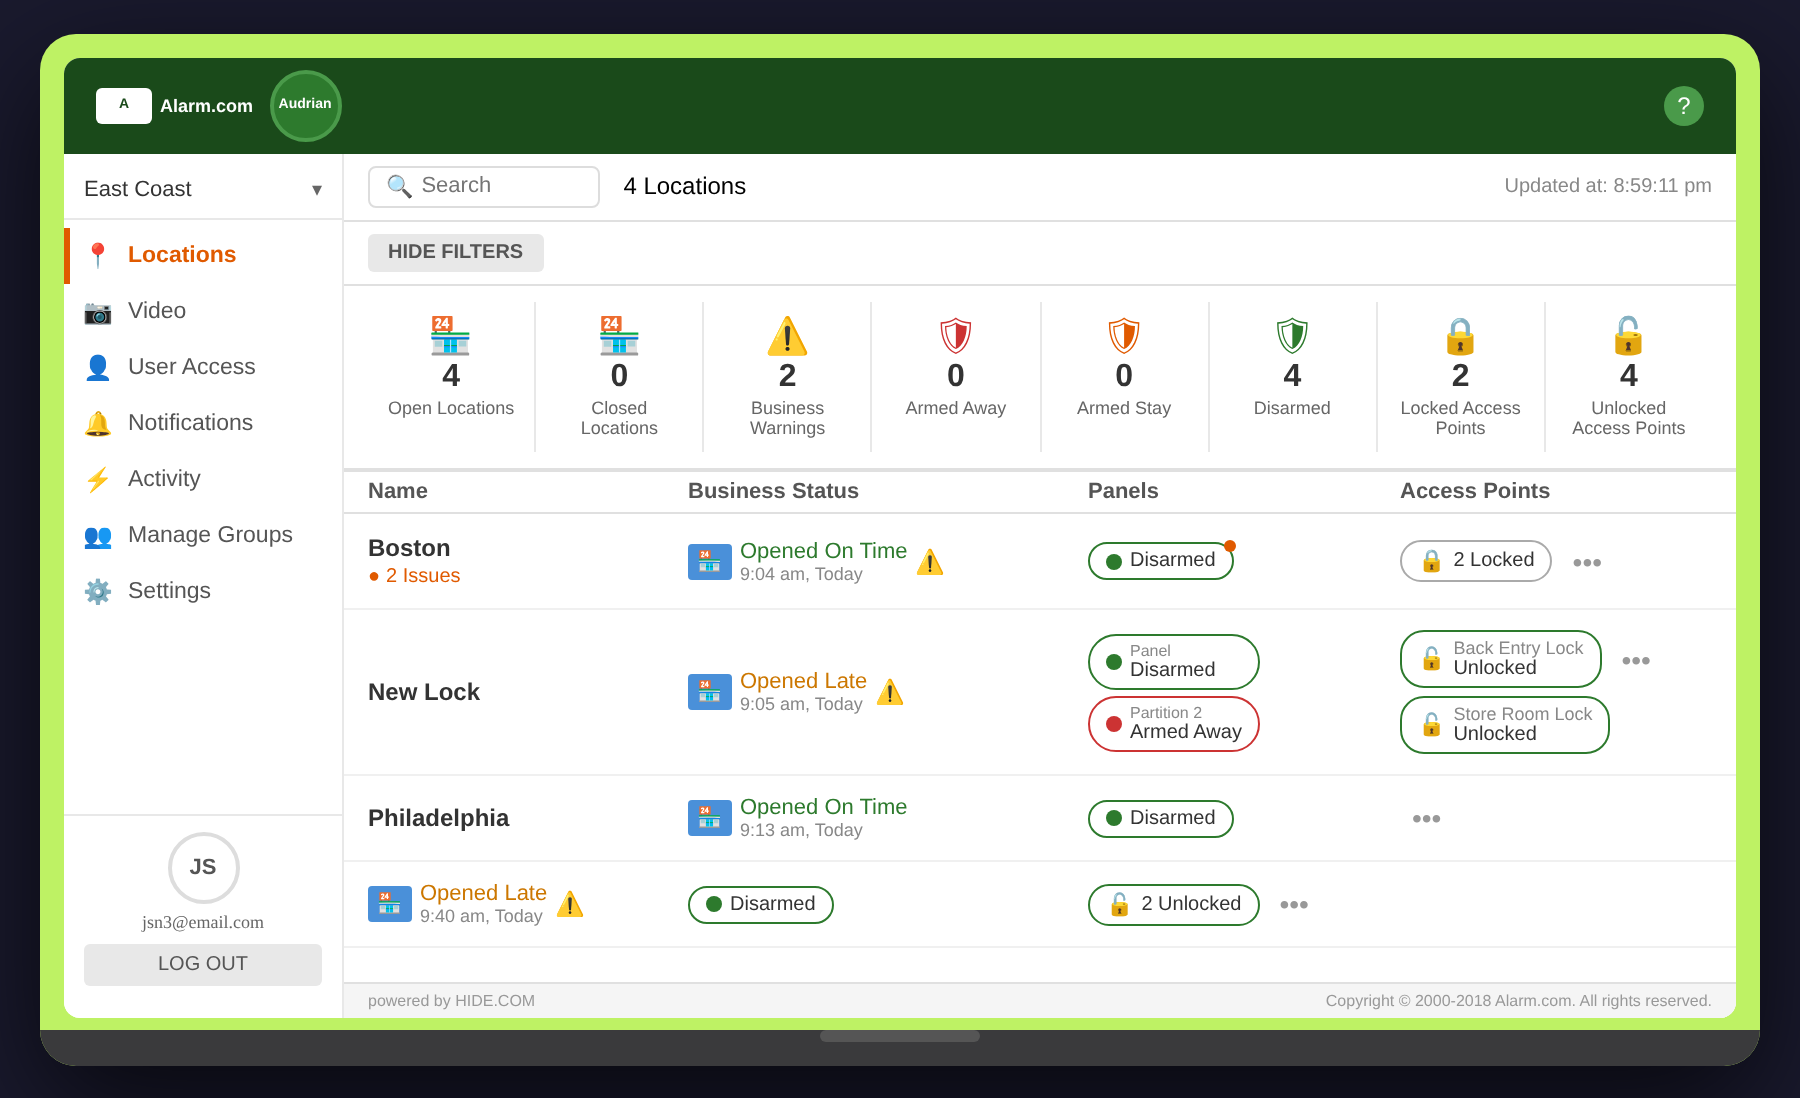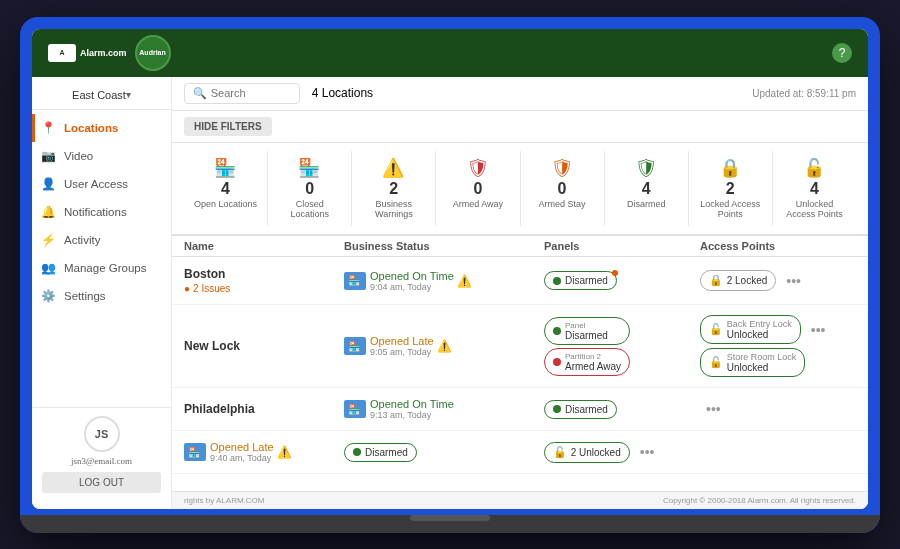--- a/index.html
+++ b/index.html
@@ -7,21 +7,21 @@
       background: #1a1a2e;
       display: flex;
       align-items: center;
       justify-content: center;
       min-height: 100vh;
       font-family: -apple-system, BlinkMacSystemFont, 'Segoe UI', Arial, sans-serif;
     }
 
     .laptop-outer {
       width: 860px;
-      background: #1d4ed8;
+      background: #bef264;
       border-radius: 18px;
       padding: 12px 12px 0 12px;
       box-shadow: 0 20px 60px rgba(0,0,0,0.7);
       position: relative;
     }
     .laptop-screen {
       background: #fff;
       border-radius: 8px;
       overflow: hidden;
       position: relative;
@@ -124,21 +124,21 @@
       width: 140px;
       background: #fff;
       border-right: 1px solid #e8e8e8;
       display: flex;
       flex-direction: column;
       padding: 8px 0;
     }
     .sidebar-header {
       display: flex;
       align-items: center;
-      justify-content: center;
+      justify-content: space-between;
       padding: 4px 10px 8px;
       border-bottom: 1px solid #e8e8e8;
       margin-bottom: 4px;
     }
     .sidebar-region {
       font-size: 11px;
       color: #333;
       font-weight: 500;
     }
     .sidebar-chevron {
@@ -710,21 +710,21 @@
                   <span class="lock-icon">🔓</span>
                   <span>2 Unlocked</span>
                 </div>
                 <span class="dots-btn">•••</span>
               </div>
             </div>
 
           </div>
 
           <div class="footer">
-            <span>rights by ALARM.COM</span>
+            <span>powered by HIDE.COM</span>
             <span>Copyright © 2000-2018 Alarm.com. All rights reserved.</span>
           </div>
 
         </div>
       </div>
     </div>
   </div>
   <div class="laptop-base"></div>
 </div>
 

